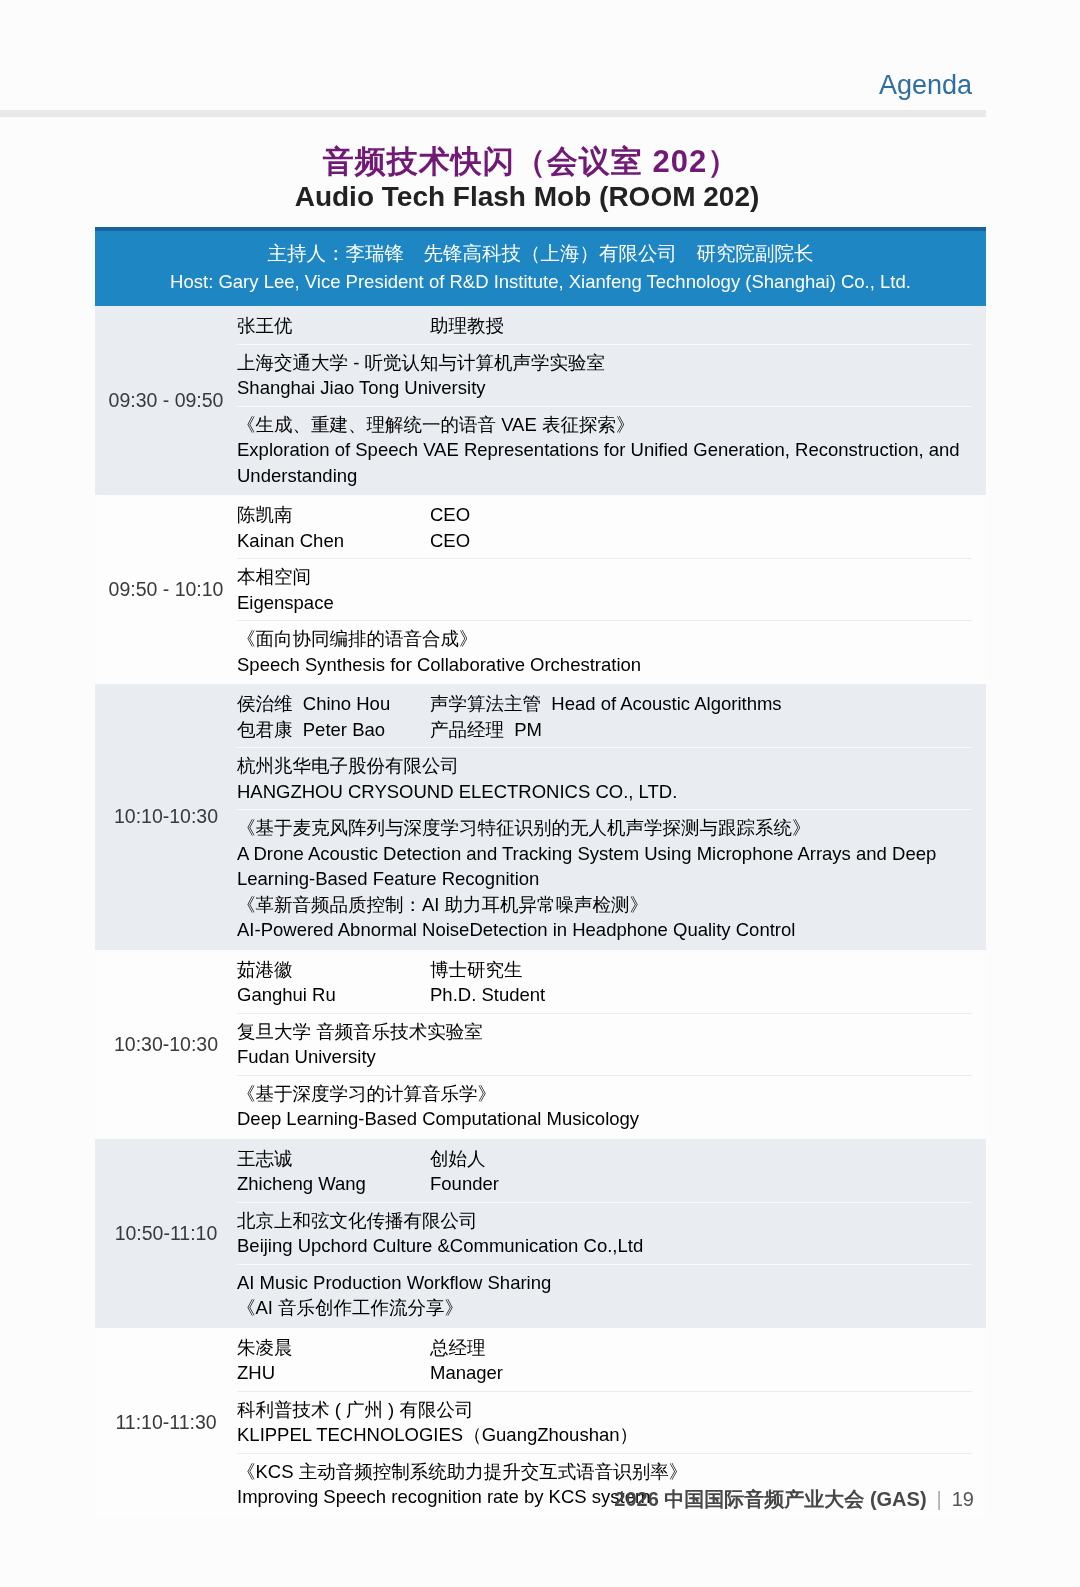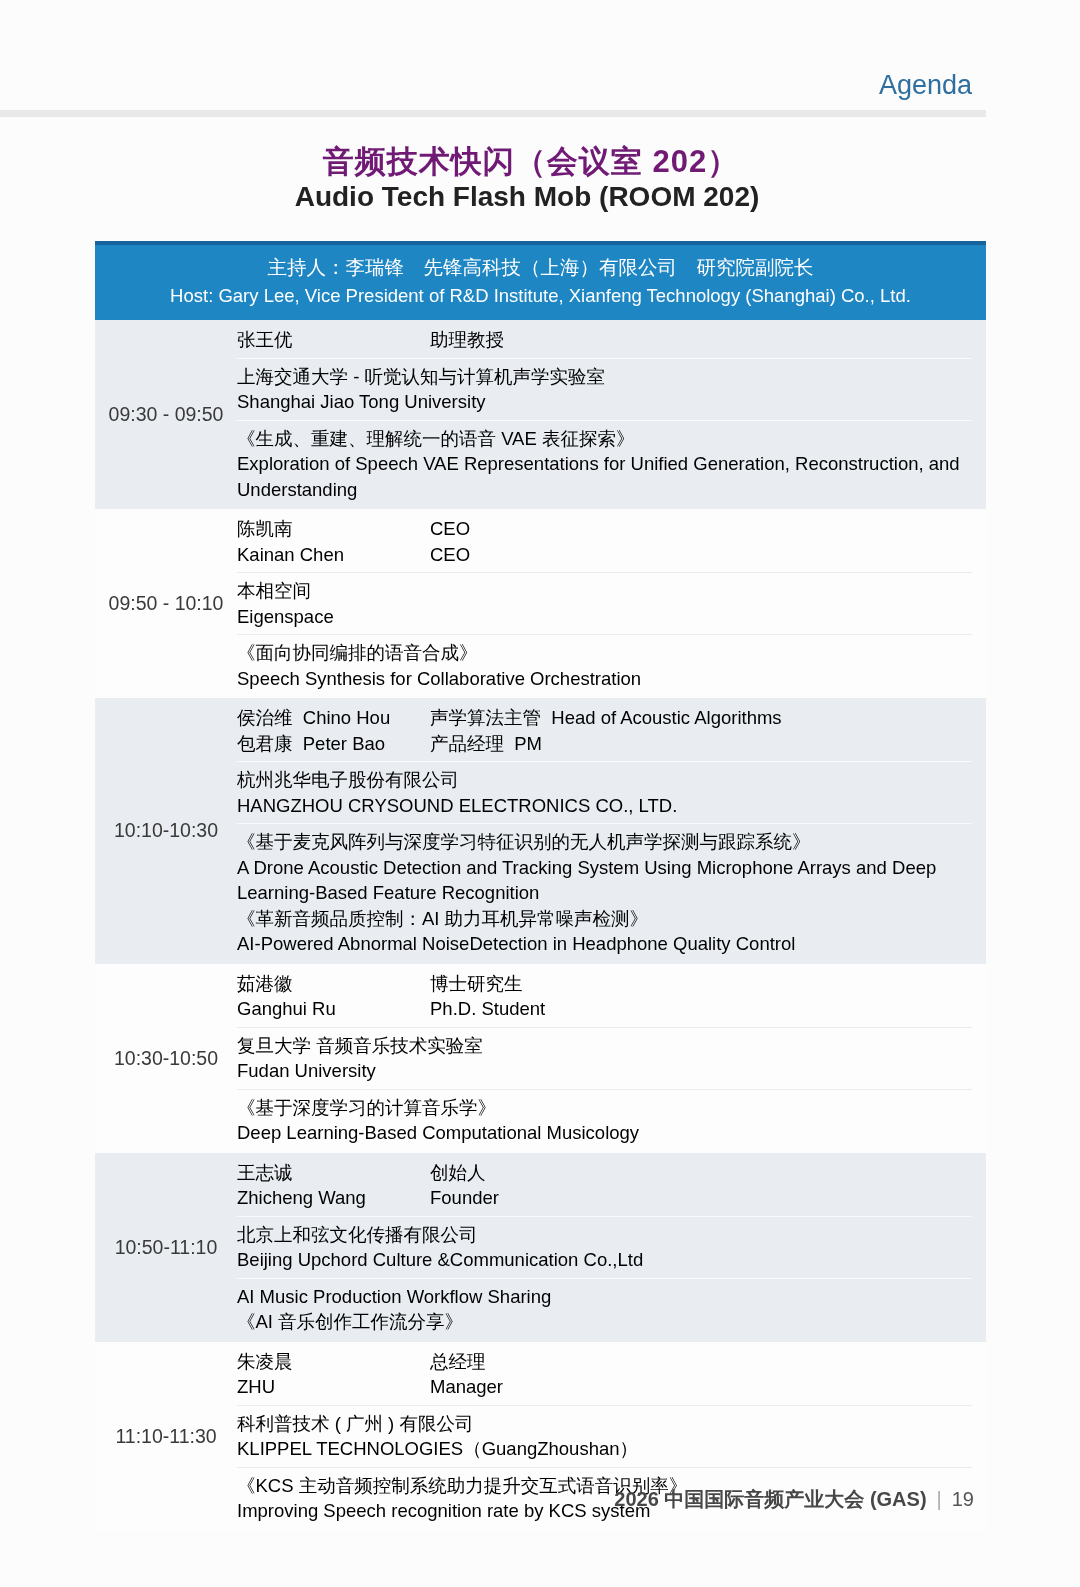--- a/index.html
+++ b/index.html
@@ -20,21 +20,21 @@
   .title-cn {
     position:absolute; top:137px; left:0; width:1054px; margin:4px;
     text-align:center; font-size:31px; font-weight:bold;
     color:#701a75; letter-spacing:1px;
   }
   .title-en {
     position:absolute; top:181px; left:0; width:1054px; margin:0;
     text-align:center; font-size:28px; font-weight:600; color:#222222;
   }
   .agenda-table {
-    position:absolute; left:95px; top:227px; width:891px;margin-top:14px;
+    position:absolute; left:95px; top:227px; width:891px;
   }
   .host-bar {
     background:#1e86c3; border-top:4px solid #17639b;
     padding:8px 10px 11px; text-align:center; color:#ffffff;
   }
   .host-cn { font-size:19.5px; line-height:29px; }
   .host-en { font-size:18.5px; line-height:27px; }
 
   .session-row { display:flex; background:#fdfdfd; --divider:#ececec; }
   .session-row.shaded { background:#e9edf2; --divider:#f8fafc; }
@@ -137,21 +137,21 @@
             </div>
             <div class="block">
               <div class="line">《基于麦克风阵列与深度学习特征识别的无人机声学探测与跟踪系统》</div>
               <div class="line">A Drone Acoustic Detection and Tracking System Using Microphone Arrays and Deep Learning-Based Feature Recognition</div>
               <div class="line">《革新音频品质控制：AI 助力耳机异常噪声检测》</div>
               <div class="line">AI-Powered Abnormal NoiseDetection in Headphone Quality Control</div>
             </div>
           </div>
         </div>
         <div class="session-row">
-          <div class="time-cell">10:30-10:50</div>
+          <div class="time-cell">10:30-10:30</div>
           <div class="content-cell">
             <div class="block">
               <div class="sp-row">
                 <span class="sp-name">茹港徽</span>
                 <span class="sp-role">博士研究生</span>
               </div>
               <div class="sp-row">
                 <span class="sp-name">Ganghui Ru</span>
                 <span class="sp-role">Ph.D. Student</span>
               </div>

